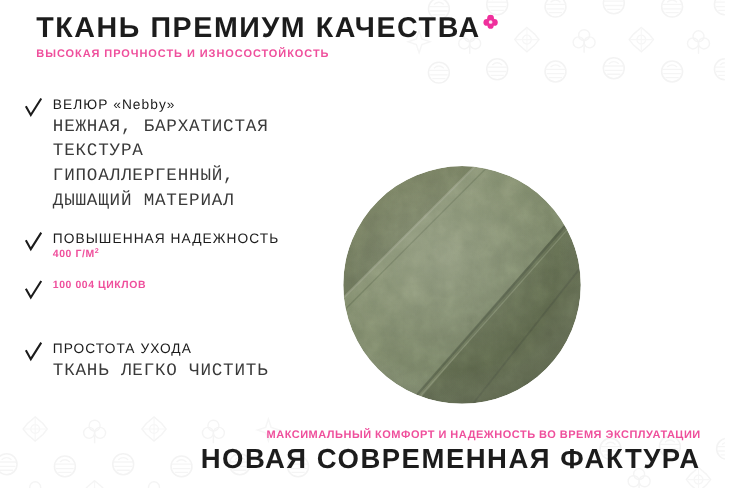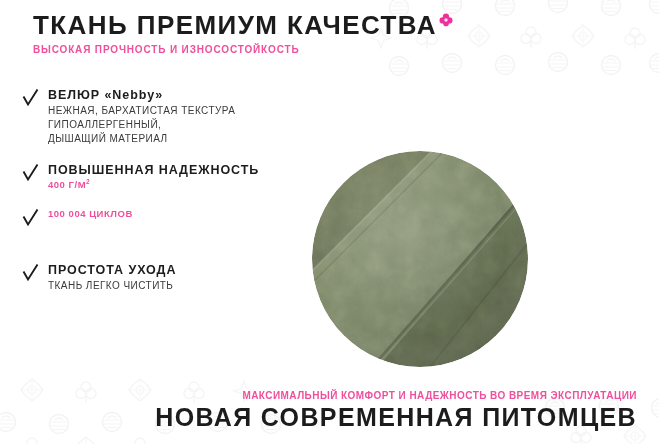--- a/index.html
+++ b/index.html
@@ -97,21 +97,21 @@
 
   .check-icon {
     position: absolute;
     left: 0;
     top: 0px;
     width: 17px;
     height: 19px;
   }
   .feature-title {
     font-size: 12.5px;
-    font-weight: bold;
+    font-weight: normal;
     letter-spacing: 0.075em;
     color: #1c1c1c;
     line-height: 1.15;
     white-space: nowrap;
   }
   .feature-highlight {
     margin-top: 2px;
     font-size: 9.5px;
     font-weight: bold;
     letter-spacing: 0.055em;
@@ -119,25 +119,26 @@
     line-height: 1.2;
     white-space: nowrap;
   }
   .feature-highlight sup {
     font-size: 6.5px;
     vertical-align: super;
     line-height: 0;
   }
   .feature-desc {
     margin-top: 2px;
-    font-size: 10px;
+    font-size: 16px;
     letter-spacing: 0.045em;
     color: #3a3a3a;
     line-height: 1.38;
     white-space: pre-line;
+    font-family: Liberation Mono, monospace;
   }
 
   
   #fabric-swatch {
     position: absolute;
     left: 312px;
     top: 151px;
     width: 216px;
     height: 216px;
     border-radius: 50%;
@@ -372,16 +373,16 @@
         <rect x="0" y="0" width="216" height="216" filter="url(#velvetNoise)" opacity="0.46" style="mix-blend-mode:overlay"></rect>
         <rect x="0" y="0" width="216" height="216" filter="url(#velvetNoise2)" opacity="0.3" style="mix-blend-mode:soft-light"></rect>
 
         <rect x="0" y="0" width="216" height="216" fill="url(#vignette)"></rect>
       </g>
     </svg>
   </div>
 
   <div id="footer">
     <div id="footer-kicker">МАКСИМАЛЬНЫЙ КОМФОРТ И НАДЕЖНОСТЬ ВО ВРЕМЯ ЭКСПЛУАТАЦИИ</div>
-    <div id="footer-headline">НОВАЯ СОВРЕМЕННАЯ ПИТОМЦЕВ</div>
+    <div id="footer-headline">НОВАЯ СОВРЕМЕННАЯ ФАКТУРА</div>
   </div>
 
 </div>
 
 </body></html>

